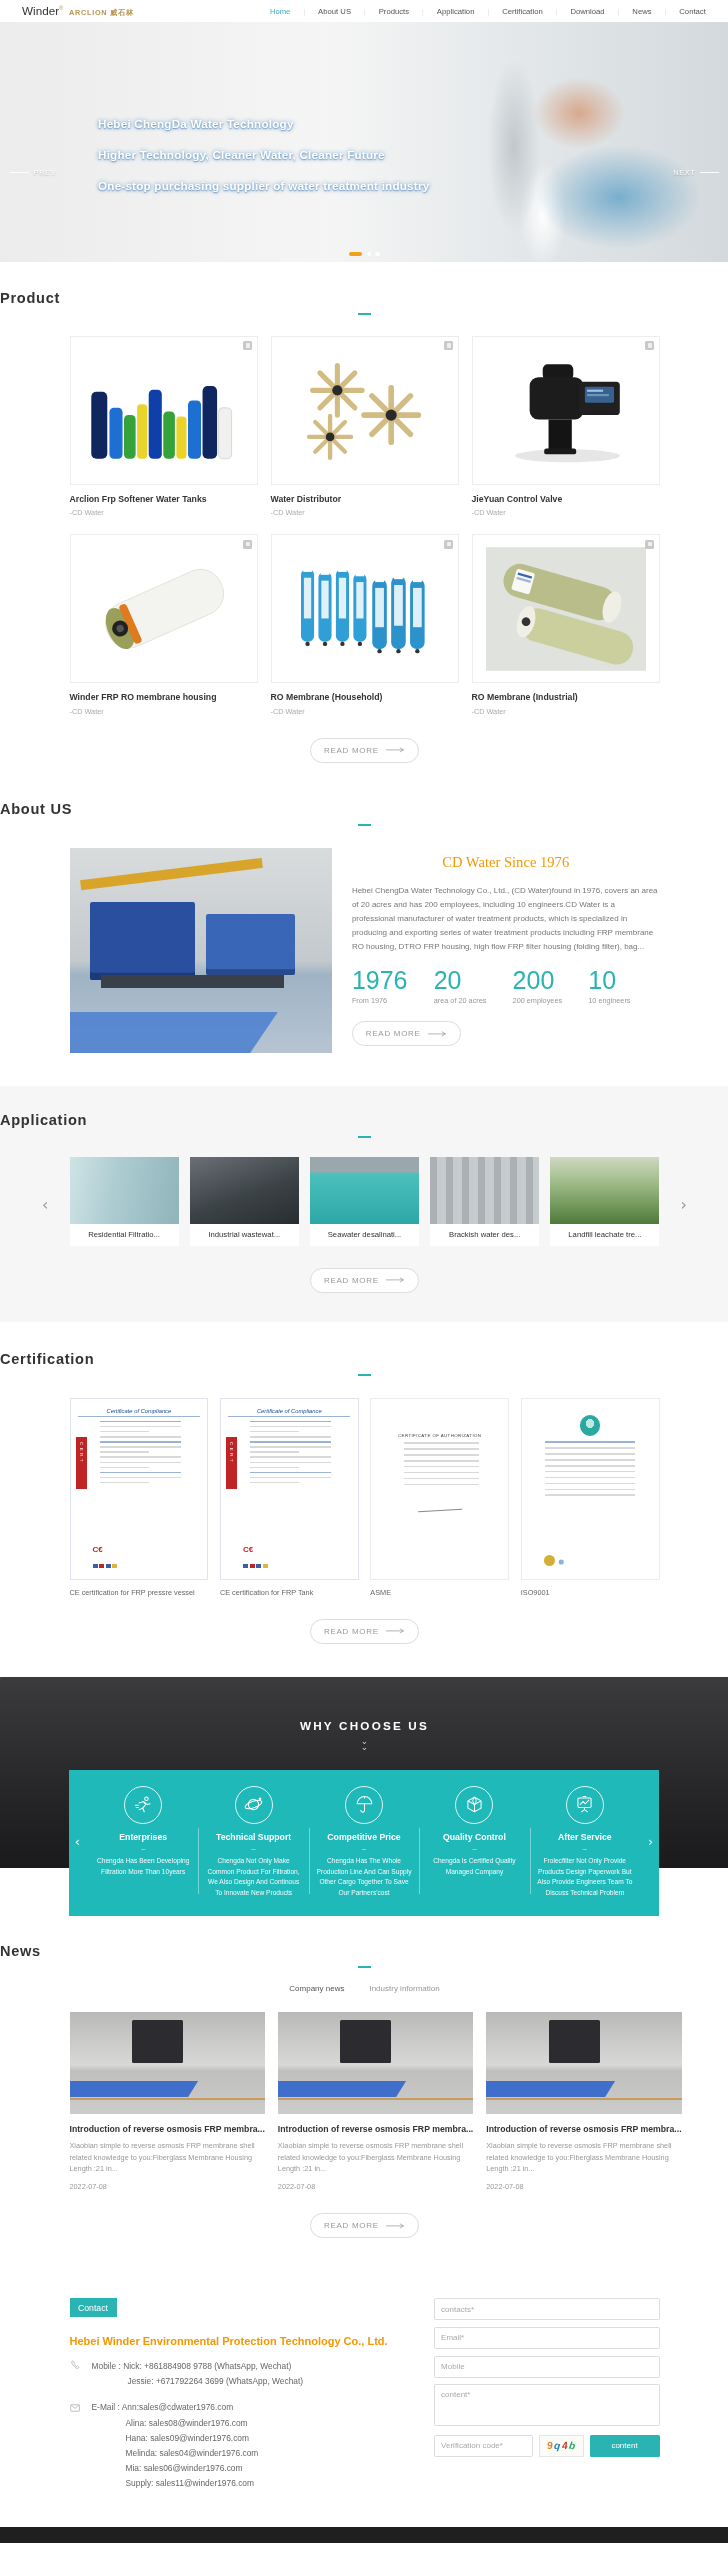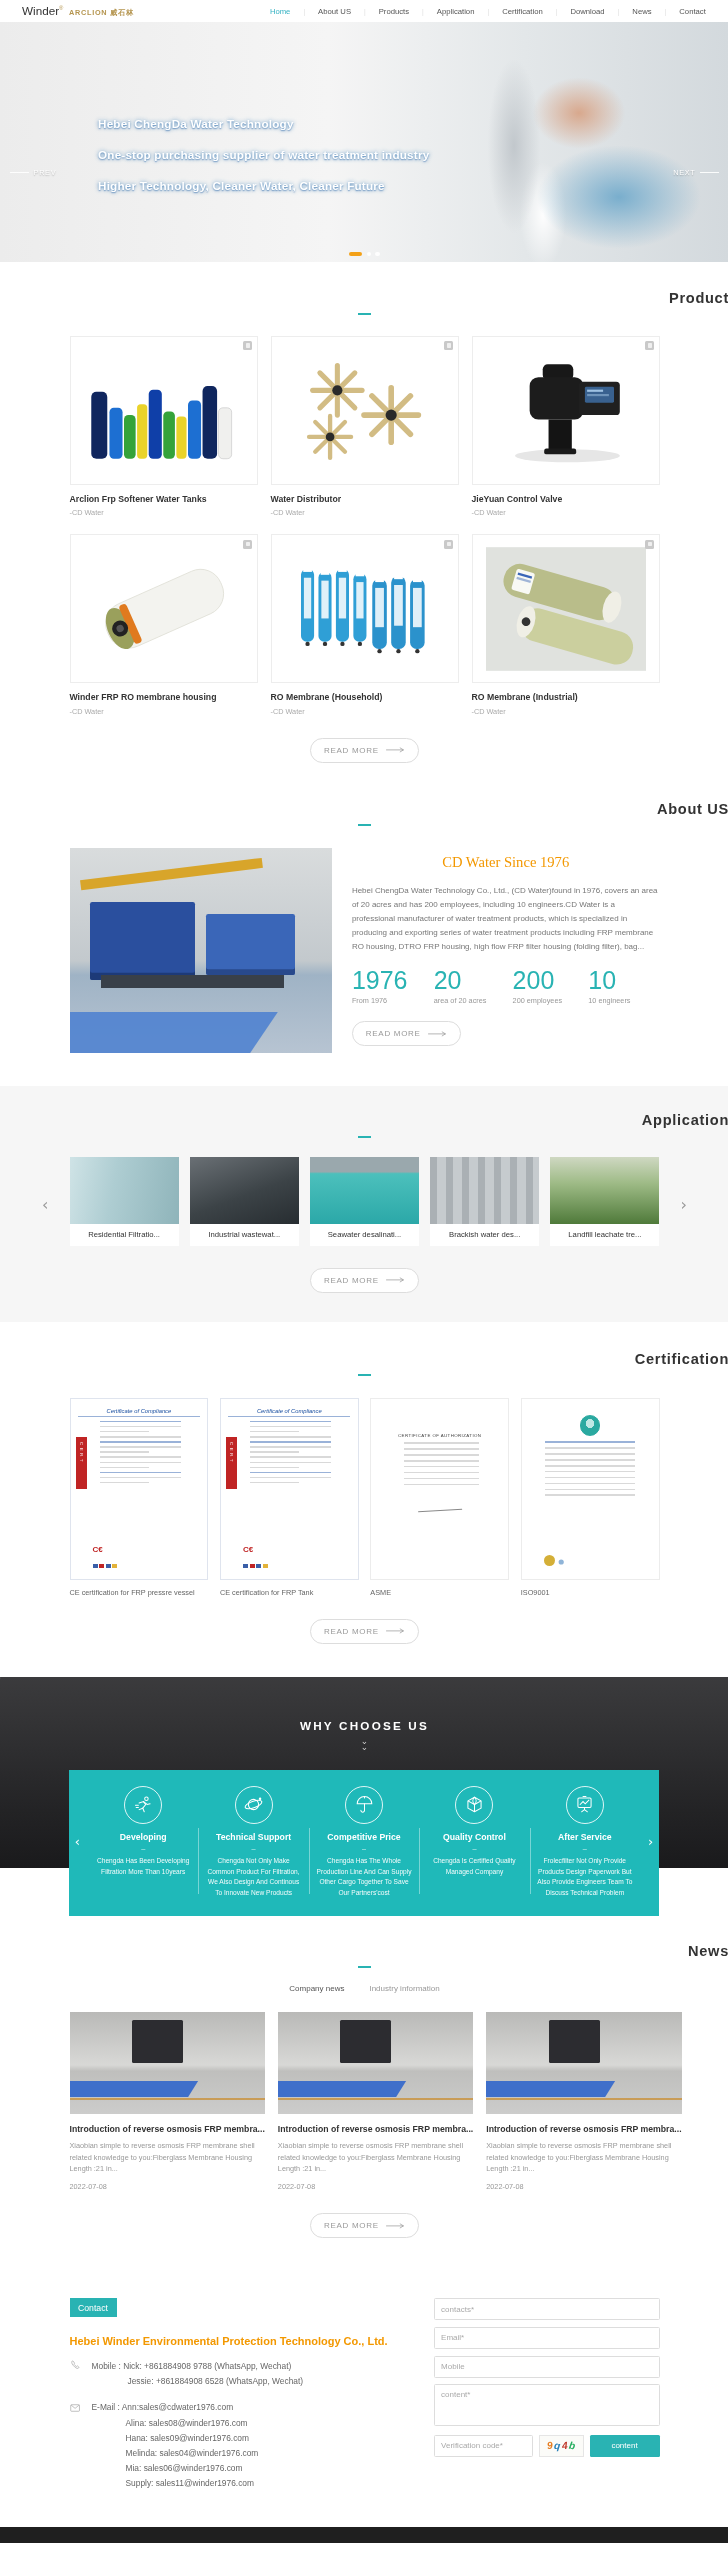--- a/index.html
+++ b/index.html
@@ -28,21 +28,21 @@
   .hero-text div { font-size:11.7px; font-weight:bold; color:#fff; line-height:31px; text-shadow:0 0 4.4px rgba(90,150,200,.9), 0 0.7px 1.5px rgba(60,110,170,.7); letter-spacing:0.2px; }
   .hero-ctrl { position:absolute; top:146px; display:flex; align-items:center; gap:4.4px; color:#fff; font-size:7.3px; letter-spacing:0.7px; cursor:pointer; text-shadow:0 0.7px 1.5px rgba(0,0,0,.25); }
   .hero-prev { left:10.2px; } .hero-next { right:10.2px; }
   .ctrl-line { width:19px; height:0.7px; background:#fff; opacity:.9; }
   .hero-dots { position:absolute; left:0; right:0; bottom:5.8px; display:flex; justify-content:center; align-items:center; gap:4.4px; }
   .dot { width:4.4px; height:4.4px; border-radius:50%; background:#fff; opacity:.9; cursor:pointer; }
   .dot.active { width:13px; height:4.4px; border-radius:2.2px; background:#f39800; }
 
   
   .container { width:590px; margin:0 auto; }
-  .sec-title { text-align:right; font-size:14.6px; font-weight:bold; color:#333; letter-spacing:0.7px; }
+  .sec-title { text-align:left; font-size:14.6px; font-weight:bold; color:#333; letter-spacing:0.7px; }
   .sec-dash { width:13px; height:2.2px; background:#29b3b3; margin:7.3px auto 0; }
   .read-more { width:109px; height:25px; border:0.7px solid #ddd; border-radius:12.4px; display:flex; align-items:center; justify-content:center; gap:7.3px; color:#999; font-size:8px; letter-spacing:0.7px; margin:22px auto 0; cursor:pointer; background:#fff; }
   .arrow-right { width:19px; height:5.8px; }
 
   
   .product-sec { padding:28px 0 31px; }
   .product-grid { display:grid; grid-template-columns:repeat(3,1fr); gap:17.5px 13px; margin-top:20.4px; }
   .p-card { cursor:pointer; }
   .p-img { height:149px; background:#fff; border:0.7px solid #ededed; position:relative; display:flex; align-items:center; justify-content:center; overflow:hidden; }
   .p-corner { position:absolute; top:4.4px; right:4.4px; width:8.7px; height:8.7px; background:#c9c9c9; border-radius:1.5px; }
@@ -184,22 +184,22 @@
       <span class="nav-sep">|</span>
     <span class="nav-item">News</span>
       <span class="nav-sep">|</span>
     <span class="nav-item">Contact</span>
   </div>
 </div>
 
 <div class="hero">
   <div class="hero-text">
     <div>Hebei ChengDa Water Technology</div>
+    <div>Higher Technology, Cleaner Water, Cleaner Future</div>
     <div>One-stop purchasing supplier of water treatment industry</div>
-    <div>Higher Technology, Cleaner Water, Cleaner Future</div>
   </div>
   <div class="hero-ctrl hero-prev">
     <span class="ctrl-line"></span>
     <span>PREV</span>
   </div>
   <div class="hero-ctrl hero-next">
     <span>NEXT</span>
     <span class="ctrl-line"></span>
   </div>
   <div class="hero-dots">
@@ -565,21 +565,21 @@
     <div class="why-item">
       <div class="why-icon">
         <svg width="19" height="19" viewBox="0 0 26 26" fill="none" stroke="#fff" stroke-width="1.4" stroke-linecap="round">
           <circle cx="17" cy="5" r="2.4"></circle>
             <path d="M7 11 L13 9 L16 13 L12 18 L14 23"></path>
             <path d="M13 9 L18 13 L22 12"></path>
             <path d="M12 18 L7 20"></path>
             <path d="M2 14 h4 M3 17 h3"></path>
         </svg>
       </div>
-      <div class="why-name">Developing</div>
+      <div class="why-name">Enterprises</div>
       <div class="why-dash">–</div>
       <div class="why-desc">Chengda Has Been Developing Filtration More Than 10years</div>
     </div>
 
     <div class="why-item">
       <div class="why-icon">
         <svg width="19" height="19" viewBox="0 0 26 26" fill="none" stroke="#fff" stroke-width="1.4">
           <circle cx="13" cy="13" r="7"></circle>
             <ellipse cx="13" cy="13" rx="12" ry="4.5" transform="rotate(-20 13 13)"></ellipse>
             <circle cx="22" cy="5" r="1" fill="#fff"></circle>
@@ -691,21 +691,21 @@
 
 
       <div class="c-row">
         <span class="c-icon">
           <svg width="10.2" height="10.2" viewBox="0 0 14 14" fill="none" stroke="#aaa" stroke-width="1">
               <path d="M3 1.5 C2 2.5 2 4.5 4.5 7.5 C7 10.5 9.5 12 11 11.5 C12 11.2 12.5 10 12 9.5 L10 8 L8.8 9 C7.8 8.5 6 7 5.3 5.7 L6.3 4.5 L4.8 2 C4.4 1.3 3.5 1 3 1.5 Z"></path>
             </svg>
         </span>
         <div class="c-lines">
           <div><span>Mobile :</span> <span>Nick: +861884908 9788 (WhatsApp, Wechat)</span></div>
-          <div style="padding-left:36px">Jessie: +861884908 6528 (WhatsApp, Wechat)</div>
+          <div style="padding-left:36px">Jessie: +671792264 3699 (WhatsApp, Wechat)</div>
         </div>
       </div>
 
       <div class="c-row">
         <span class="c-icon">
           <svg width="10.2" height="8" viewBox="0 0 14 11" fill="none" stroke="#aaa" stroke-width="1">
               <rect x="1" y="1" width="12" height="9" rx="1"></rect>
               <path d="M1.5 1.5 L7 6 L12.5 1.5"></path>
             </svg>
         </span>

